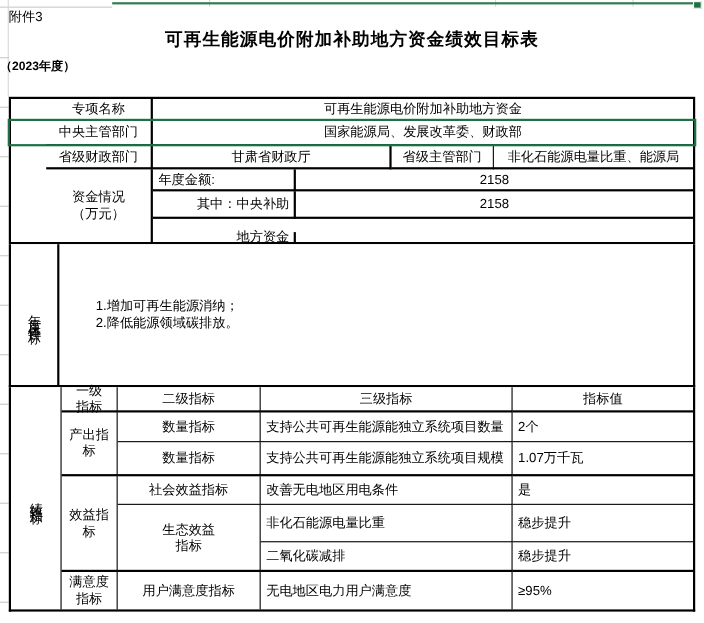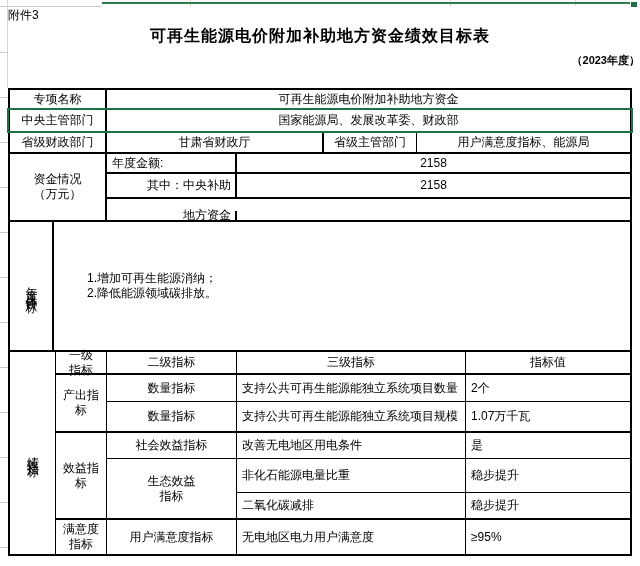--- a/index.html
+++ b/index.html
@@ -6,26 +6,26 @@
   #stage{position:relative;width:640px;height:566px;background:#ffffff;overflow:hidden;
          font-family:"Liberation Sans","DejaVu Sans",sans-serif;color:#000;}
   .dec{position:absolute;}
   
   .grid-h{background:#c9c9c9;height:1px;}
   .grid-v{background:#d6d6d6;width:1px;}
   .sel-top-line{left:102px;top:2px;width:536px;height:2px;background:#2e7d4f;}
   .fill-handle{left:630px;top:1px;width:8px;height:7px;background:#1f7145;border:1px solid #fff;box-sizing:border-box;}
   .attach{position:absolute;left:8px;top:7px;font-size:12px;}
   .title{position:absolute;left:0;top:26px;width:640px;text-align:center;font-size:16px;font-weight:bold;letter-spacing:1px;}
-  .subtitle{position:absolute;left:0;top:53px;width:640px;text-align:right;font-size:11px;font-weight:bold;}
+  .subtitle{position:absolute;left:0;top:53px;width:640px;text-align:left;font-size:11px;font-weight:bold;}
   
   .sect{position:absolute;left:8px;width:624px;display:grid;box-sizing:border-box;background:#fff;}
   #info{top:88px;height:134px;border:2px solid #000;
         grid-template-columns:97px 130px 87px 93px 1fr;
-        grid-template-rows:20px 22px 22px 20px 25px 1fr;}
+        grid-template-rows:20px 22px 22px 20px 25px 1fr;padding-left:32px;}
   #goal{top:222px;height:130px;border:0 solid #000;border-width:0 2px 2px 2px;
         grid-template-columns:44px 1fr;grid-template-rows:1fr;}
   #perf{top:352px;height:204px;border:0 solid #000;border-width:0 2px 2px 2px;
         grid-template-columns:46px 51px 130px 229px 1fr;
         grid-template-rows:23px 27px 31px 26px 34px 27px 1fr;}
   .cell{display:flex;align-items:center;justify-content:center;text-align:center;
         font-size:12px;line-height:1.25;border-right:1px solid #000;border-bottom:1px solid #000;
         box-sizing:border-box;min-width:0;min-height:0;white-space:pre-line;padding:0 2px;}
   .br2{border-right-width:2px;} .bb2{border-bottom-width:2px;}
   .br0{border-right:none;} .bb0{border-bottom:none;}
@@ -70,21 +70,21 @@
   <div id="info" class="sect">
     <div class="cell br2" style="grid-area:1/1/2/2;">专项名称</div>
     <div class="cell br0" style="grid-area:1/2/2/6;">可再生能源电价附加补助地方资金</div>
 
     <div class="cell br2" style="grid-area:2/1/3/2;">中央主管部门</div>
     <div class="cell br0" style="grid-area:2/2/3/6;">国家能源局、发展改革委、财政部</div>
 
     <div class="cell br2 bb2" style="grid-area:3/1/4/2;">省级财政部门</div>
     <div class="cell br2 bb2" style="grid-area:3/2/4/4;">甘肃省财政厅</div>
     <div class="cell bb2" style="grid-area:3/4/4/5;">省级主管部门</div>
-    <div class="cell br0 bb2" style="grid-area:3/5/4/6;">用户满意度指标、能源局</div>
+    <div class="cell br0 bb2" style="grid-area:3/5/4/6;">非化石能源电量比重、能源局</div>
 
     <div class="cell br2 bb0" style="grid-area:4/1/7/2;">资金情况
 （万元）</div>
     <div class="cell br2 bb2 al" style="grid-area:4/2/5/3;">年度金额:</div>
     <div class="cell br0 bb2" style="grid-area:4/3/5/6;">2158</div>
     <div class="cell br2 bb2 ar" style="grid-area:5/2/6/3;">其中：中央补助</div>
     <div class="cell br0 bb2" style="grid-area:5/3/6/6;">2158</div>
     <div class="cell br2 bb0 ar" style="grid-area:6/2/7/3;margin-top:12px;">地方资金</div>
     <div class="cell br0 bb0" style="grid-area:6/3/7/6;"></div>
   </div>

